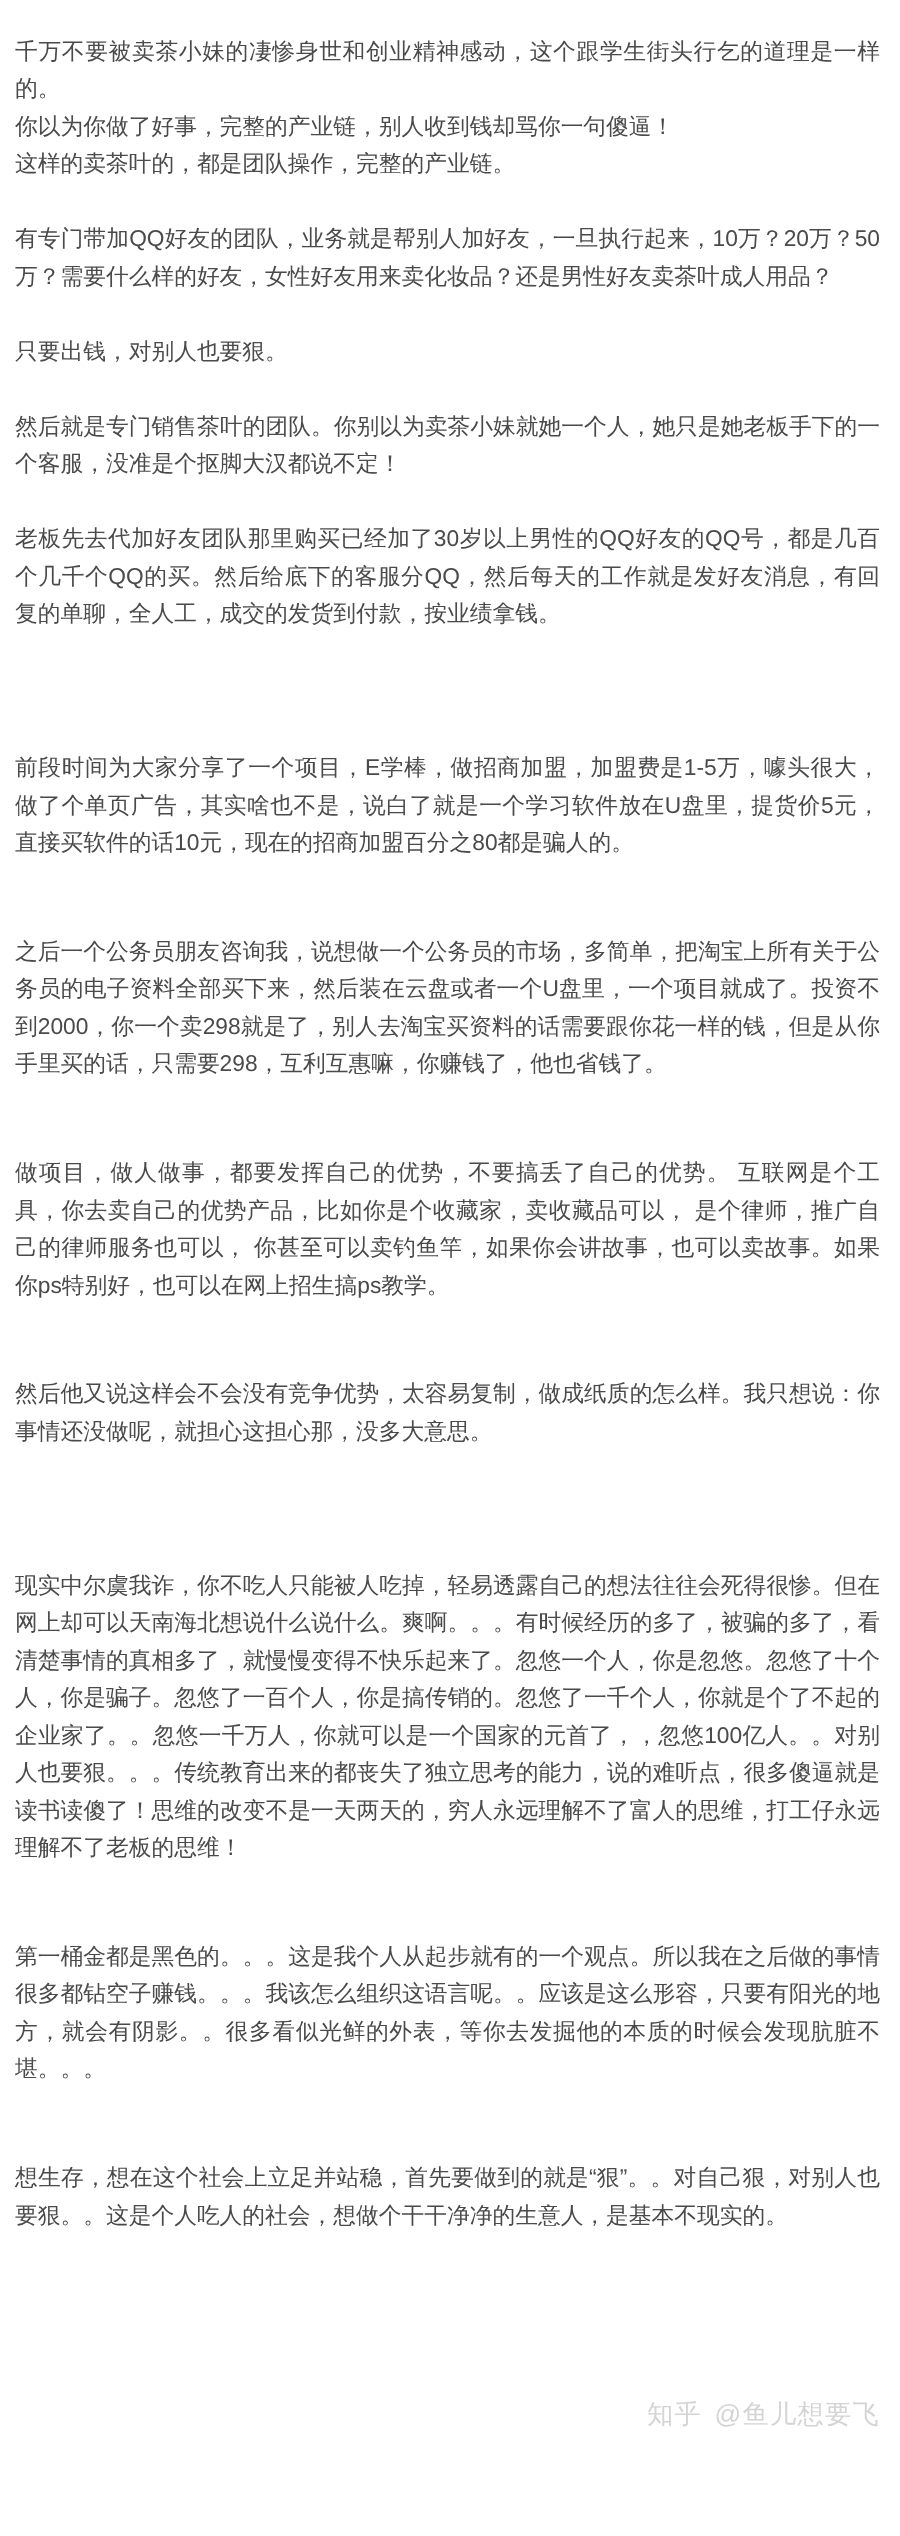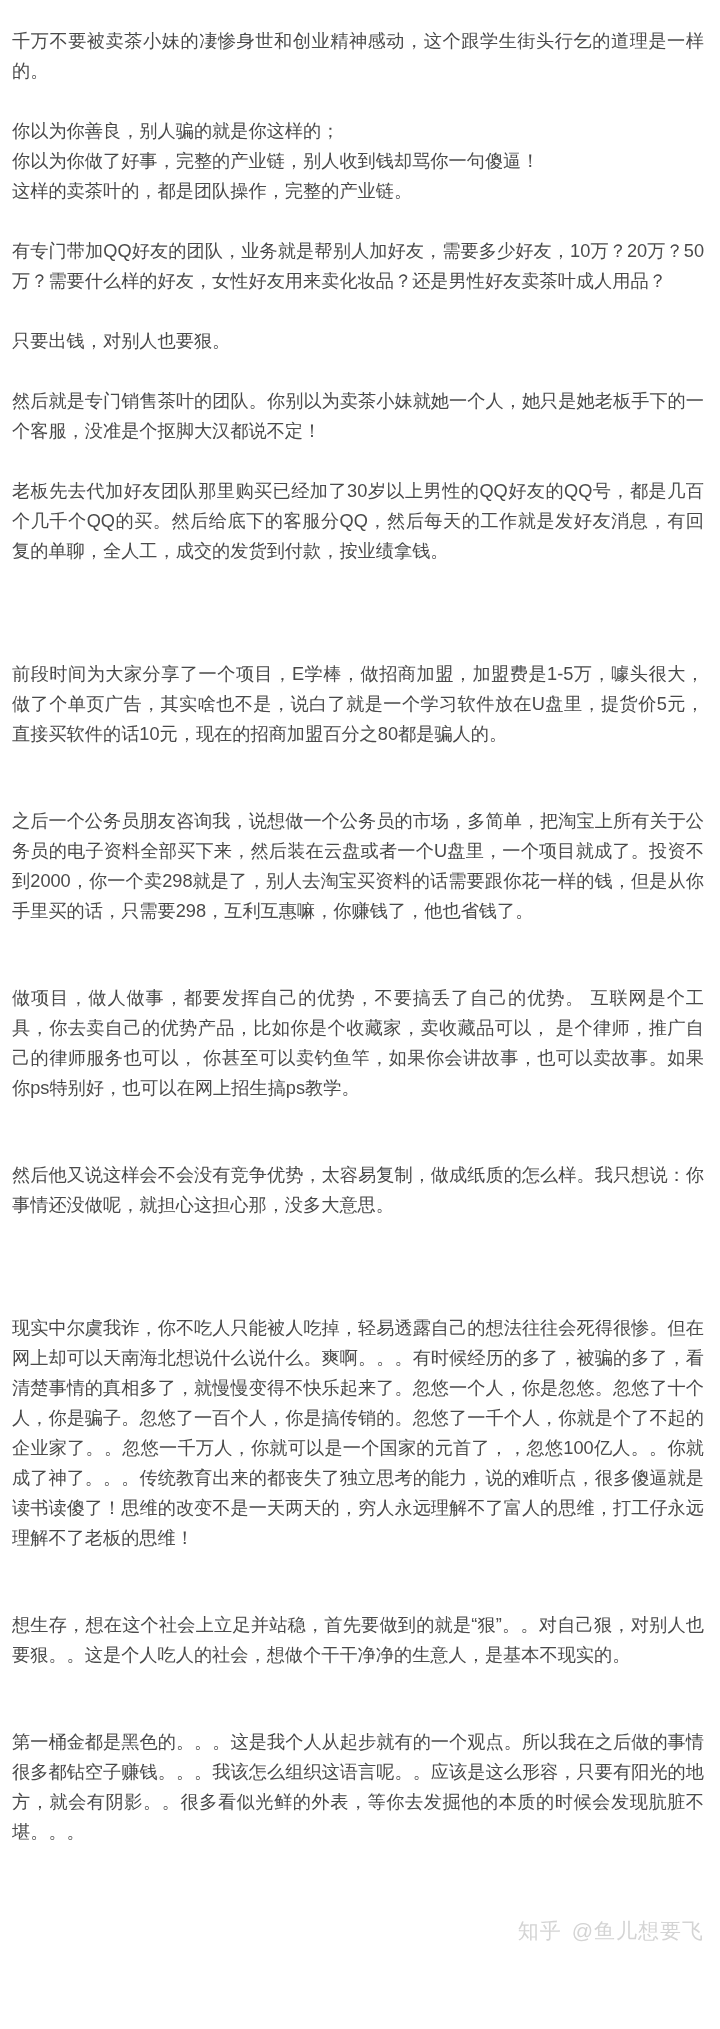--- a/index.html
+++ b/index.html
@@ -40,32 +40,31 @@
     white-space: nowrap;
   }
   .watermark .brand { margin-right: 10px; }
 </style>
 </head>
 <body>
 
 <div class="page">
   <div class="article">
     <p>千万不要被卖茶小妹的凄惨身世和创业精神感动，这个跟学生街头行乞的道理是一样的。</p>
-    <p class="gap-s">你以为你善良，别人骗的就是你这样的；</p>
     <p>你以为你做了好事，完整的产业链，别人收到钱却骂你一句傻逼！</p>
     <p>这样的卖茶叶的，都是团队操作，完整的产业链。</p>
-    <p class="gap-s">有专门带加QQ好友的团队，业务就是帮别人加好友，需要多少好友，10万？20万？50万？需要什么样的好友，女性好友用来卖化妆品？还是男性好友卖茶叶成人用品？</p>
+    <p class="gap-s">有专门带加QQ好友的团队，业务就是帮别人加好友，一旦执行起来，10万？20万？50万？需要什么样的好友，女性好友用来卖化妆品？还是男性好友卖茶叶成人用品？</p>
     <p class="gap-s">只要出钱，对别人也要狠。</p>
     <p class="gap-s">然后就是专门销售茶叶的团队。你别以为卖茶小妹就她一个人，她只是她老板手下的一个客服，没准是个抠脚大汉都说不定！</p>
     <p class="gap-s">老板先去代加好友团队那里购买已经加了30岁以上男性的QQ好友的QQ号，都是几百个几千个QQ的买。然后给底下的客服分QQ，然后每天的工作就是发好友消息，有回复的单聊，全人工，成交的发货到付款，按业绩拿钱。</p>
     <p class="gap-l">前段时间为大家分享了一个项目，E学棒，做招商加盟，加盟费是1-5万，噱头很大，做了个单页广告，其实啥也不是，说白了就是一个学习软件放在U盘里，提货价5元，直接买软件的话10元，现在的招商加盟百分之80都是骗人的。</p>
     <p class="gap-m">之后一个公务员朋友咨询我，说想做一个公务员的市场，多简单，把淘宝上所有关于公务员的电子资料全部买下来，然后装在云盘或者一个U盘里，一个项目就成了。投资不到2000，你一个卖298就是了，别人去淘宝买资料的话需要跟你花一样的钱，但是从你手里买的话，只需要298，互利互惠嘛，你赚钱了，他也省钱了。</p>
     <p class="gap-m">做项目，做人做事，都要发挥自己的优势，不要搞丢了自己的优势。 互联网是个工具，你去卖自己的优势产品，比如你是个收藏家，卖收藏品可以， 是个律师，推广自己的律师服务也可以， 你甚至可以卖钓鱼竿，如果你会讲故事，也可以卖故事。如果你ps特别好，也可以在网上招生搞ps教学。</p>
     <p class="gap-m">然后他又说这样会不会没有竞争优势，太容易复制，做成纸质的怎么样。我只想说：你事情还没做呢，就担心这担心那，没多大意思。</p>
-    <p class="gap-l">现实中尔虞我诈，你不吃人只能被人吃掉，轻易透露自己的想法往往会死得很惨。但在网上却可以天南海北想说什么说什么。爽啊。。。有时候经历的多了，被骗的多了，看清楚事情的真相多了，就慢慢变得不快乐起来了。忽悠一个人，你是忽悠。忽悠了十个人，你是骗子。忽悠了一百个人，你是搞传销的。忽悠了一千个人，你就是个了不起的企业家了。。忽悠一千万人，你就可以是一个国家的元首了，，忽悠100亿人。。你就成了神了。。。传统教育出来的都丧失了独立思考的能力，说的难听点，很多傻逼就是读书读傻了！思维的改变不是一天两天的，穷人永远理解不了富人的思维，打工仔永远理解不了老板的思维！</p>
+    <p class="gap-l">现实中尔虞我诈，你不吃人只能被人吃掉，轻易透露自己的想法往往会死得很惨。但在网上却可以天南海北想说什么说什么。爽啊。。。有时候经历的多了，被骗的多了，看清楚事情的真相多了，就慢慢变得不快乐起来了。忽悠一个人，你是忽悠。忽悠了十个人，你是骗子。忽悠了一百个人，你是搞传销的。忽悠了一千个人，你就是个了不起的企业家了。。忽悠一千万人，你就可以是一个国家的元首了，，忽悠100亿人。。对别人也要狠。。。传统教育出来的都丧失了独立思考的能力，说的难听点，很多傻逼就是读书读傻了！思维的改变不是一天两天的，穷人永远理解不了富人的思维，打工仔永远理解不了老板的思维！</p>
+    <p class="gap-m">第一桶金都是黑色的。。。这是我个人从起步就有的一个观点。所以我在之后做的事情很多都钻空子赚钱。。。我该怎么组织这语言呢。。应该是这么形容，只要有阳光的地方，就会有阴影。。很多看似光鲜的外表，等你去发掘他的本质的时候会发现肮脏不堪。。。</p>
     <p class="gap-m">想生存，想在这个社会上立足并站稳，首先要做到的就是“狠”。。对自己狠，对别人也要狠。。这是个人吃人的社会，想做个干干净净的生意人，是基本不现实的。</p>
-    <p class="gap-m">第一桶金都是黑色的。。。这是我个人从起步就有的一个观点。所以我在之后做的事情很多都钻空子赚钱。。。我该怎么组织这语言呢。。应该是这么形容，只要有阳光的地方，就会有阴影。。很多看似光鲜的外表，等你去发掘他的本质的时候会发现肮脏不堪。。。</p>
   </div>
 
   <div class="watermark">
     <span class="brand">知乎</span><span>@鱼儿想要飞</span>
   </div>
 </div>
 
 </body></html>

